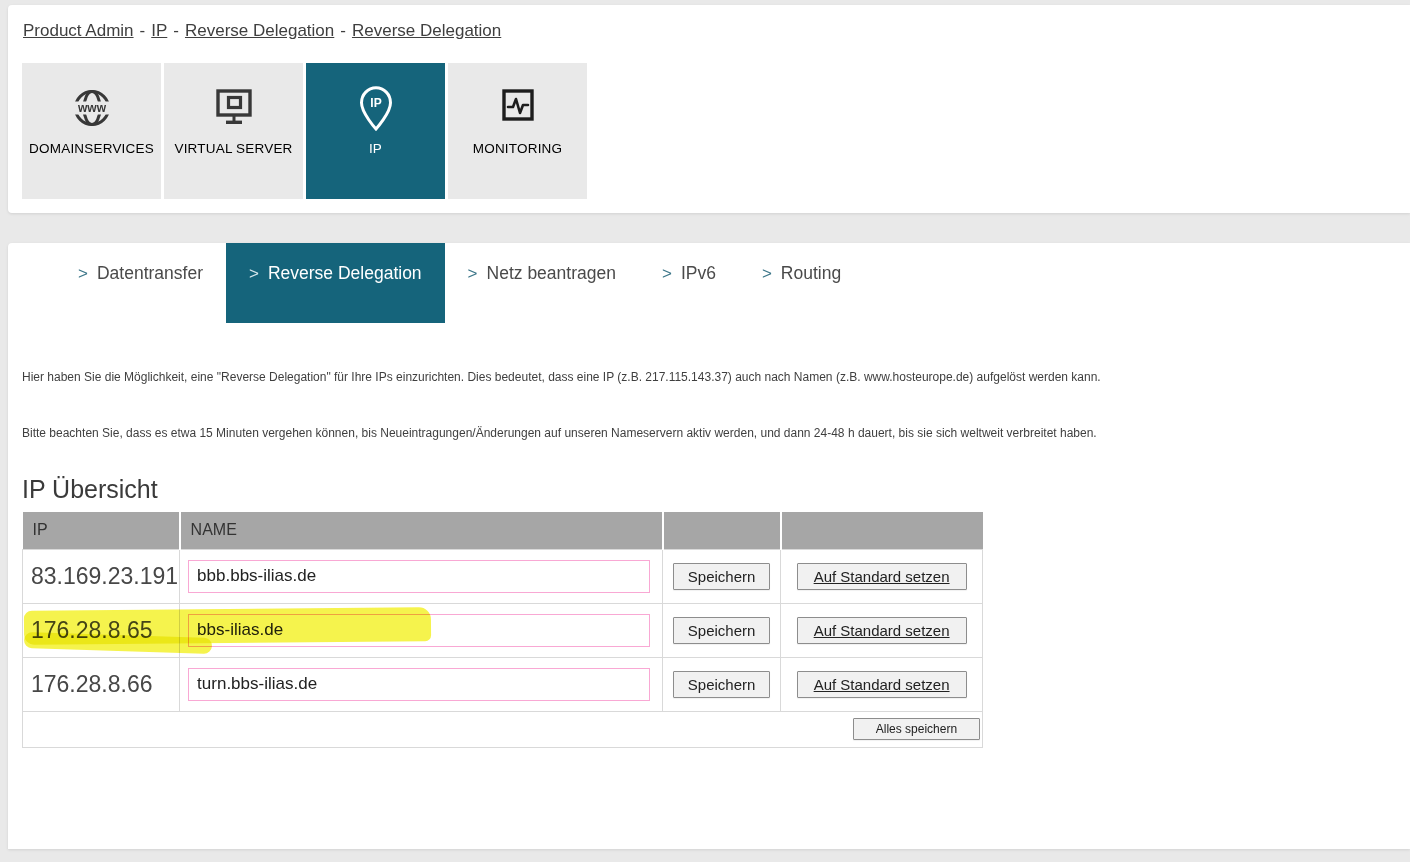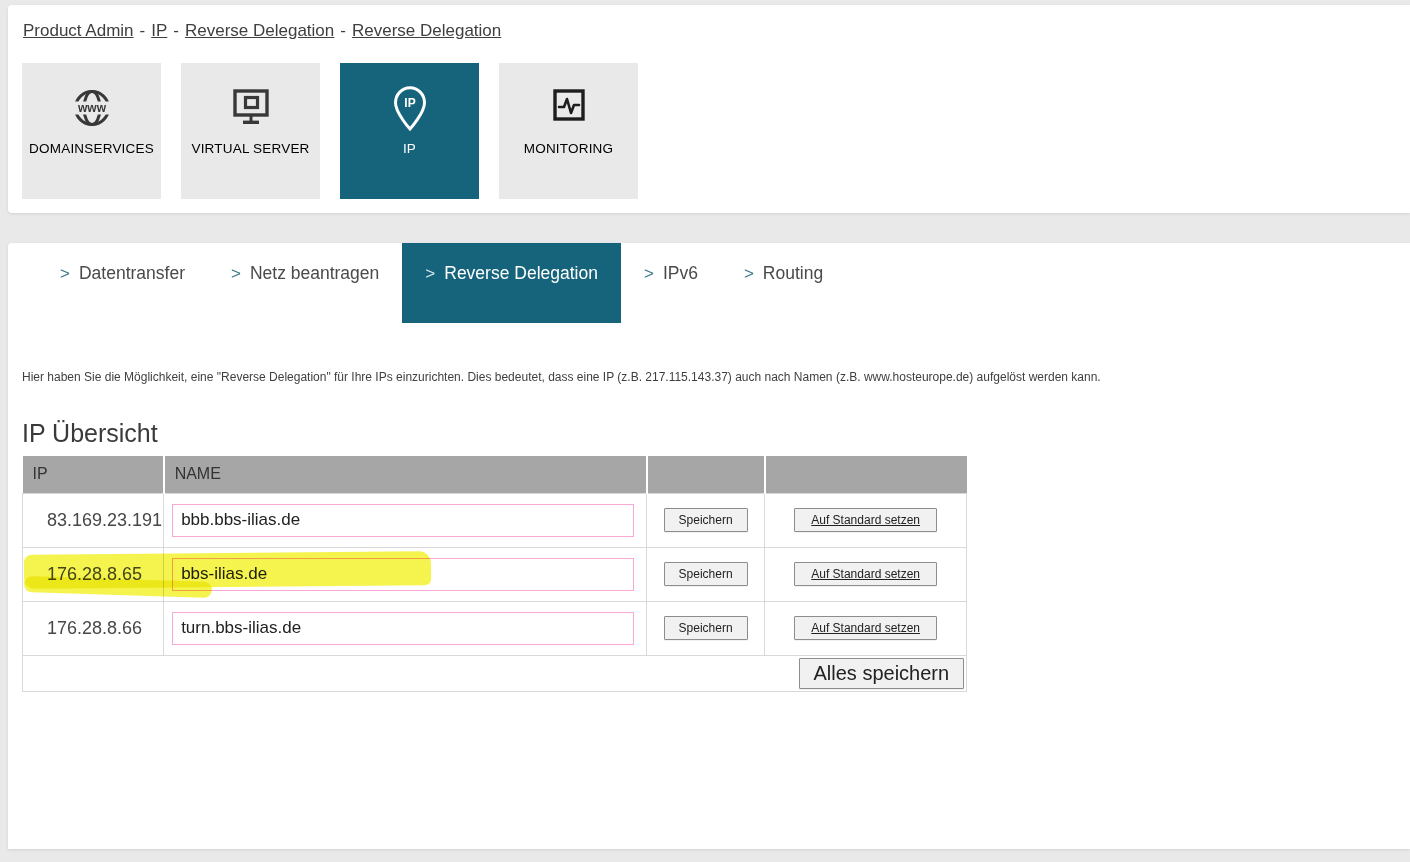--- a/index.html
+++ b/index.html
@@ -14,36 +14,36 @@
   }
   .card { background:#ffffff; margin-left:8px; box-shadow:0 1px 3px rgba(0,0,0,0.10); }
   .card-top { margin-top:5px; border-radius:4px 0 0 4px; padding:12px 0 14px 14px; }
 
   
   .breadcrumb { font-size:17px; margin:4px 0 22px 1px; }
   .breadcrumb a { color:#3f3f3f; text-decoration:underline; cursor:pointer; }
   .breadcrumb .sep { margin:0 6px; color:#3f3f3f; }
 
   
-  .tiles { display:flex; gap:20px; }
+  .tiles { display:flex; gap:3px; }
   .tile {
     width:139px; height:136px; background:#e9e9e9;
     display:flex; flex-direction:column; align-items:center;
     cursor:pointer; user-select:none;
   }
   .tile .icon-wrap { height:58px; margin-top:16px; display:flex; align-items:center; justify-content:center; }
   .tile .tile-label { font-size:13.5px; color:#000000; margin-top:4px; letter-spacing:.2px; }
   .tile.active { background:#15647b; }
   .tile.active .tile-label { color:#ffffff; }
 
   
   .card-main { margin-top:30px; border-radius:4px 0 0 0; min-height:606px; padding-bottom:20px; position:relative; }
 
   
-  .tabs { display:flex; height:80px; padding-left:29px; align-items:stretch;text-align:right; }
+  .tabs { display:flex; height:80px; padding-left:47px; align-items:stretch;text-align:right; }
   .tab {
     font-size:17.5px; color:#4a4a4a; padding:20px 23px 0 23px;
     cursor:pointer; white-space:nowrap;
   }
   .tab .chev { color:#3c7689; margin-right:9px; font-size:17px; }
   .tab.active { background:#15647b; color:#ffffff; }
   .tab.active .chev { color:#d8e8ed; }
 
   
   .content { padding:0 14px; }
@@ -57,37 +57,37 @@
     background:#a6a6a6; height:37px; text-align:left;
     font-size:16px; font-weight:400; color:#333333;
     padding:0 0 0 10px; border-right:2px solid #ffffff;
   }
   .ip-table th:last-child { border-right:none; }
   .col-ip   { width:125px; }
   .col-name { width:483px; }
   .col-b1   { width:118px; }
   .col-b2   { width:202px; }
   .ip-table td { border:1px solid #d9d9d9; height:54px; background:#fff; }
-  td.cell-ip { padding-left:24px; font-size:18px; color:#474747; position:relative; }
+  td.cell-ip { padding-left:8px; font-size:23px; color:#474747; position:relative; }
   td.cell-name { padding-left:8px; }
   input.name-input {
     width:462px; height:33px; border:1px solid #f9a8d4; background:#fff;
     font-family:inherit; font-size:17px; color:#222; padding:2px 8px;
   }
   td.cell-btn { text-align:center; }
   button.ui-btn {
     background:#f1f1f1; border:1px solid #8d8d8d; border-radius:1px;
-    font-family:inherit; font-size:12px; color:#222;
+    font-family:inherit; font-size:15px; color:#222;
     padding:4px 14px; cursor:pointer; box-shadow:0 1px 1px rgba(0,0,0,0.06);
   }
   button.btn-default { padding:4px 16px;text-decoration:underline; }
   td.cell-footer {
     border:1px solid #d9d9d9; height:36px; text-align:right; padding:2px 2px;
   }
-  button.btn-saveall { font-size:20px; padding:3px 14px;margin-left:41px; }
+  button.btn-saveall { font-size:12px; padding:3px 22px;margin-left:41px; }
 
   
   .hl {
     position:absolute; background:#f2ee08; opacity:.72;
     mix-blend-mode:multiply; pointer-events:none; z-index:4;
   }
   .hl-main { left:1px; top:5px; width:407px; height:34px; border-radius:8px 12px 6px 10px; transform:rotate(-0.5deg); }
   .hl-tail { left:1px; top:31px; width:188px; height:16px; border-radius:9px; transform:rotate(1.8deg); }
 
   svg.tile-icon { display:block; }
@@ -147,28 +147,29 @@
       <div class="tile-label">MONITORING</div>
     </div>
 
   </div>
 </div>
 
 <div class="card card-main">
 
   <div class="tabs">
     <div class="tab"><span class="chev">&gt;</span><span>Datentransfer</span></div>
+    <div class="tab active"><span class="chev">&gt;</span><span>Reverse Delegation</span></div>
     <div class="tab"><span class="chev">&gt;</span><span>Netz beantragen</span></div>
-    <div class="tab active"><span class="chev">&gt;</span><span>Reverse Delegation</span></div>
     <div class="tab"><span class="chev">&gt;</span><span>IPv6</span></div>
     <div class="tab"><span class="chev">&gt;</span><span>Routing</span></div>
   </div>
 
   <div class="content">
     <p>Hier haben Sie die Möglichkeit, eine "Reverse Delegation" für Ihre IPs einzurichten. Dies bedeutet, dass eine IP (z.B. 217.115.143.37) auch nach Namen (z.B. www.hosteurope.de) aufgelöst werden kann.</p>
+    <p>Bitte beachten Sie, dass es etwa 15 Minuten vergehen können, bis Neueintragungen/Änderungen auf unseren Nameservern aktiv werden, und dann 24-48 h dauert, bis sie sich weltweit verbreitet haben.</p>
 
     <h2 class="section-heading">IP Übersicht</h2>
 
     <table class="ip-table">
       <colgroup>
         <col class="col-ip">
           <col class="col-name">
           <col class="col-b1">
           <col class="col-b2">
       </colgroup>

